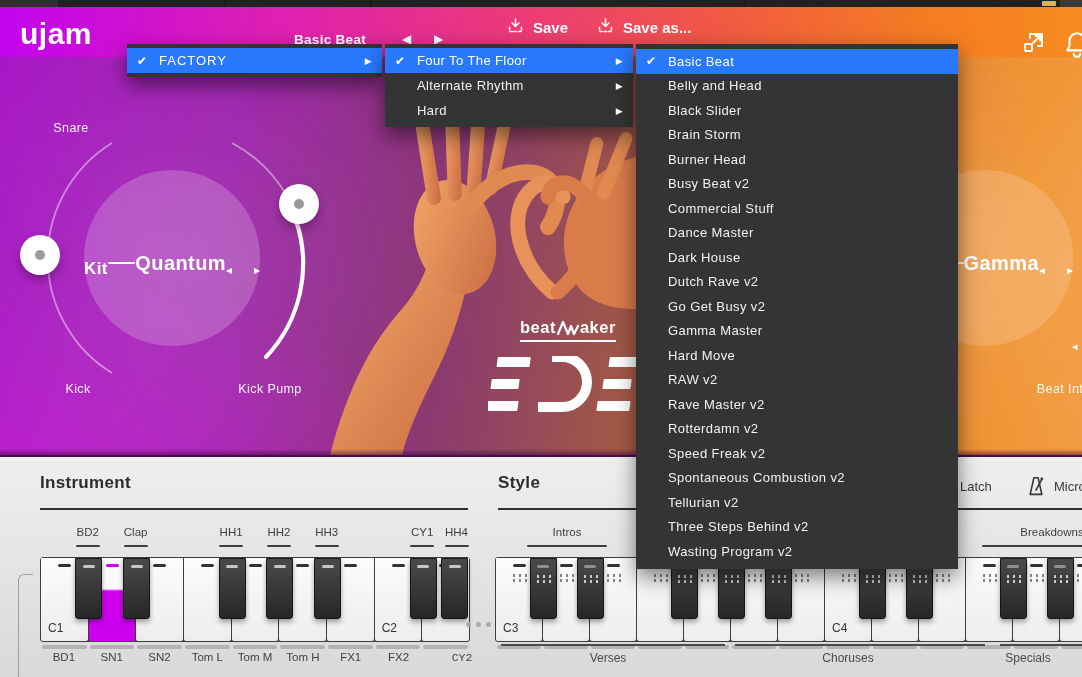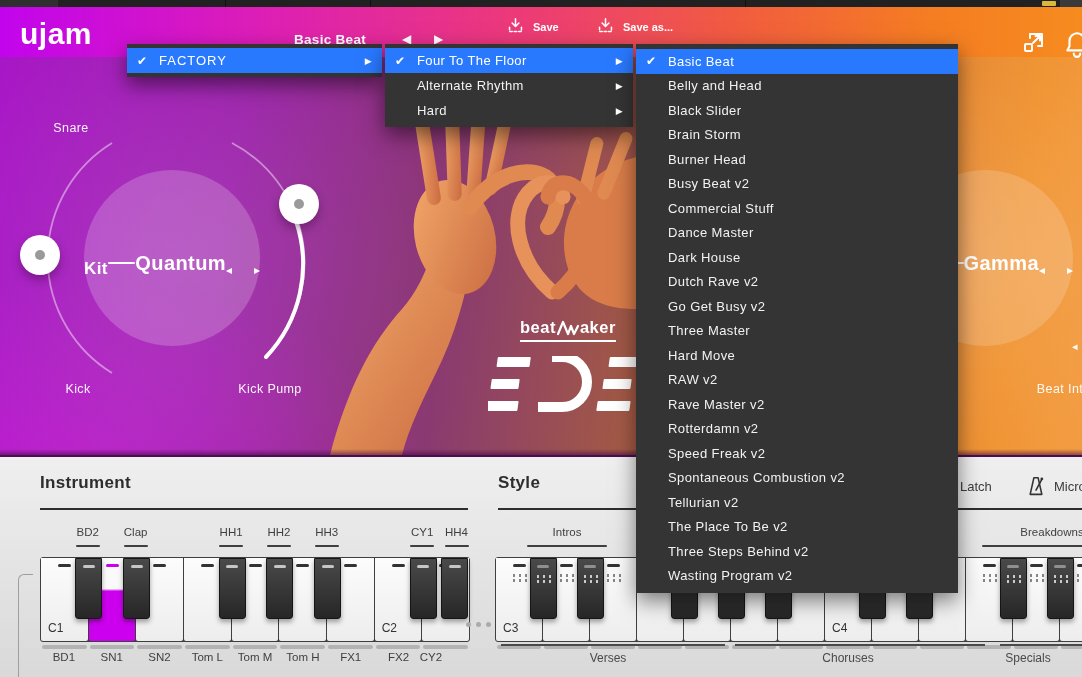--- a/index.html
+++ b/index.html
@@ -22,21 +22,21 @@
 
   
   .topbar{
     position:absolute;left:0;top:7px;width:1082px;height:50px;z-index:10;
     background:linear-gradient(90deg,#c204ed 0%,#dd1fb4 25%,#ec3a78 48%,#f15c3f 68%,#f57d22 86%,#f68b1f 100%);
   }
   .brand-logo{position:absolute;left:20px;top:10px;color:#fff;font-size:30px;font-weight:800;letter-spacing:.5px;}
   .preset-name{position:absolute;left:330px;top:25px;transform:translateX(-50%);color:#fff;font-size:13.5px;font-weight:600;letter-spacing:.3px;cursor:default;}
   .nav-arrow{position:absolute;top:25px;color:#fff;font-size:12px;cursor:pointer;}
   .nav-prev{left:402px;} .nav-next{left:434px;}
-  .save-btn{position:absolute;top:10px;display:flex;align-items:center;gap:9px;color:#fff;font-size:11px;font-weight:600;cursor:pointer;}
+  .save-btn{position:absolute;top:10px;display:flex;align-items:center;gap:9px;color:#fff;font-size:15px;font-weight:600;cursor:pointer;}
   .save-btn.s1{left:507px;} .save-btn.s2{left:597px;}
   .tb-icon{position:absolute;top:22px;cursor:pointer;}
   .tb-expand{left:1021px;} .tb-bell{left:1064px;}
 
   
   .stage{
     position:absolute;left:0;top:57px;width:1082px;height:398px;overflow:hidden;z-index:1;
     background:
       radial-gradient(430px 430px at 172px 201px, rgba(255,255,255,.10), transparent 62%),
       radial-gradient(430px 430px at 985px 201px, rgba(255,255,255,.10), transparent 62%),
@@ -357,21 +357,21 @@
     </div>
 
   <span class="key-bot-label" style="left:63.9px;">BD1</span>
   <span class="key-bot-label" style="left:111.7px;">SN1</span>
   <span class="key-bot-label" style="left:159.5px;">SN2</span>
   <span class="key-bot-label" style="left:207.3px;">Tom L</span>
   <span class="key-bot-label" style="left:255.1px;">Tom M</span>
   <span class="key-bot-label" style="left:302.9px;">Tom H</span>
   <span class="key-bot-label" style="left:350.7px;">FX1</span>
   <span class="key-bot-label" style="left:398.5px;">FX2</span>
-  <span class="key-bot-label" style="left:431px;">CY2</span>
+  <span class="key-bot-label" style="left:462px;font-family:Liberation Mono, monospace;">CY2</span>
 
   <span class="key-top-label" style="left:567px;">Intros</span>
   <i class="key-top-line" style="left:567px;width:80px;"></i>
   <span class="key-top-label" style="left:1052px;">Breakdowns</span>
   <i class="key-top-line" style="left:1038px;width:112px;"></i>
 
   <div class="keyboard kb-style">
     <div class="wkey">
         <div class="dash"></div>
         <div class="dots"></div>
@@ -538,21 +538,21 @@
   <div class="menu-row">
       <span class="spacer"></span>
       <span class="menu-label">Dutch Rave v2</span>
     </div>
   <div class="menu-row">
       <span class="spacer"></span>
       <span class="menu-label">Go Get Busy v2</span>
     </div>
   <div class="menu-row">
       <span class="spacer"></span>
-      <span class="menu-label">Three Master</span>
+      <span class="menu-label">Gamma Master</span>
     </div>
   <div class="menu-row">
       <span class="spacer"></span>
       <span class="menu-label">Hard Move</span>
     </div>
   <div class="menu-row">
       <span class="spacer"></span>
       <span class="menu-label">RAW v2</span>
     </div>
   <div class="menu-row">
@@ -570,23 +570,19 @@
   <div class="menu-row">
       <span class="spacer"></span>
       <span class="menu-label">Spontaneous Combustion v2</span>
     </div>
   <div class="menu-row">
       <span class="spacer"></span>
       <span class="menu-label">Tellurian v2</span>
     </div>
   <div class="menu-row">
       <span class="spacer"></span>
-      <span class="menu-label">The Place To Be v2</span>
-    </div>
-  <div class="menu-row">
-      <span class="spacer"></span>
       <span class="menu-label">Three Steps Behind v2</span>
     </div>
   <div class="menu-row">
       <span class="spacer"></span>
       <span class="menu-label">Wasting Program v2</span>
     </div>
 </div>
 
 </body></html>

